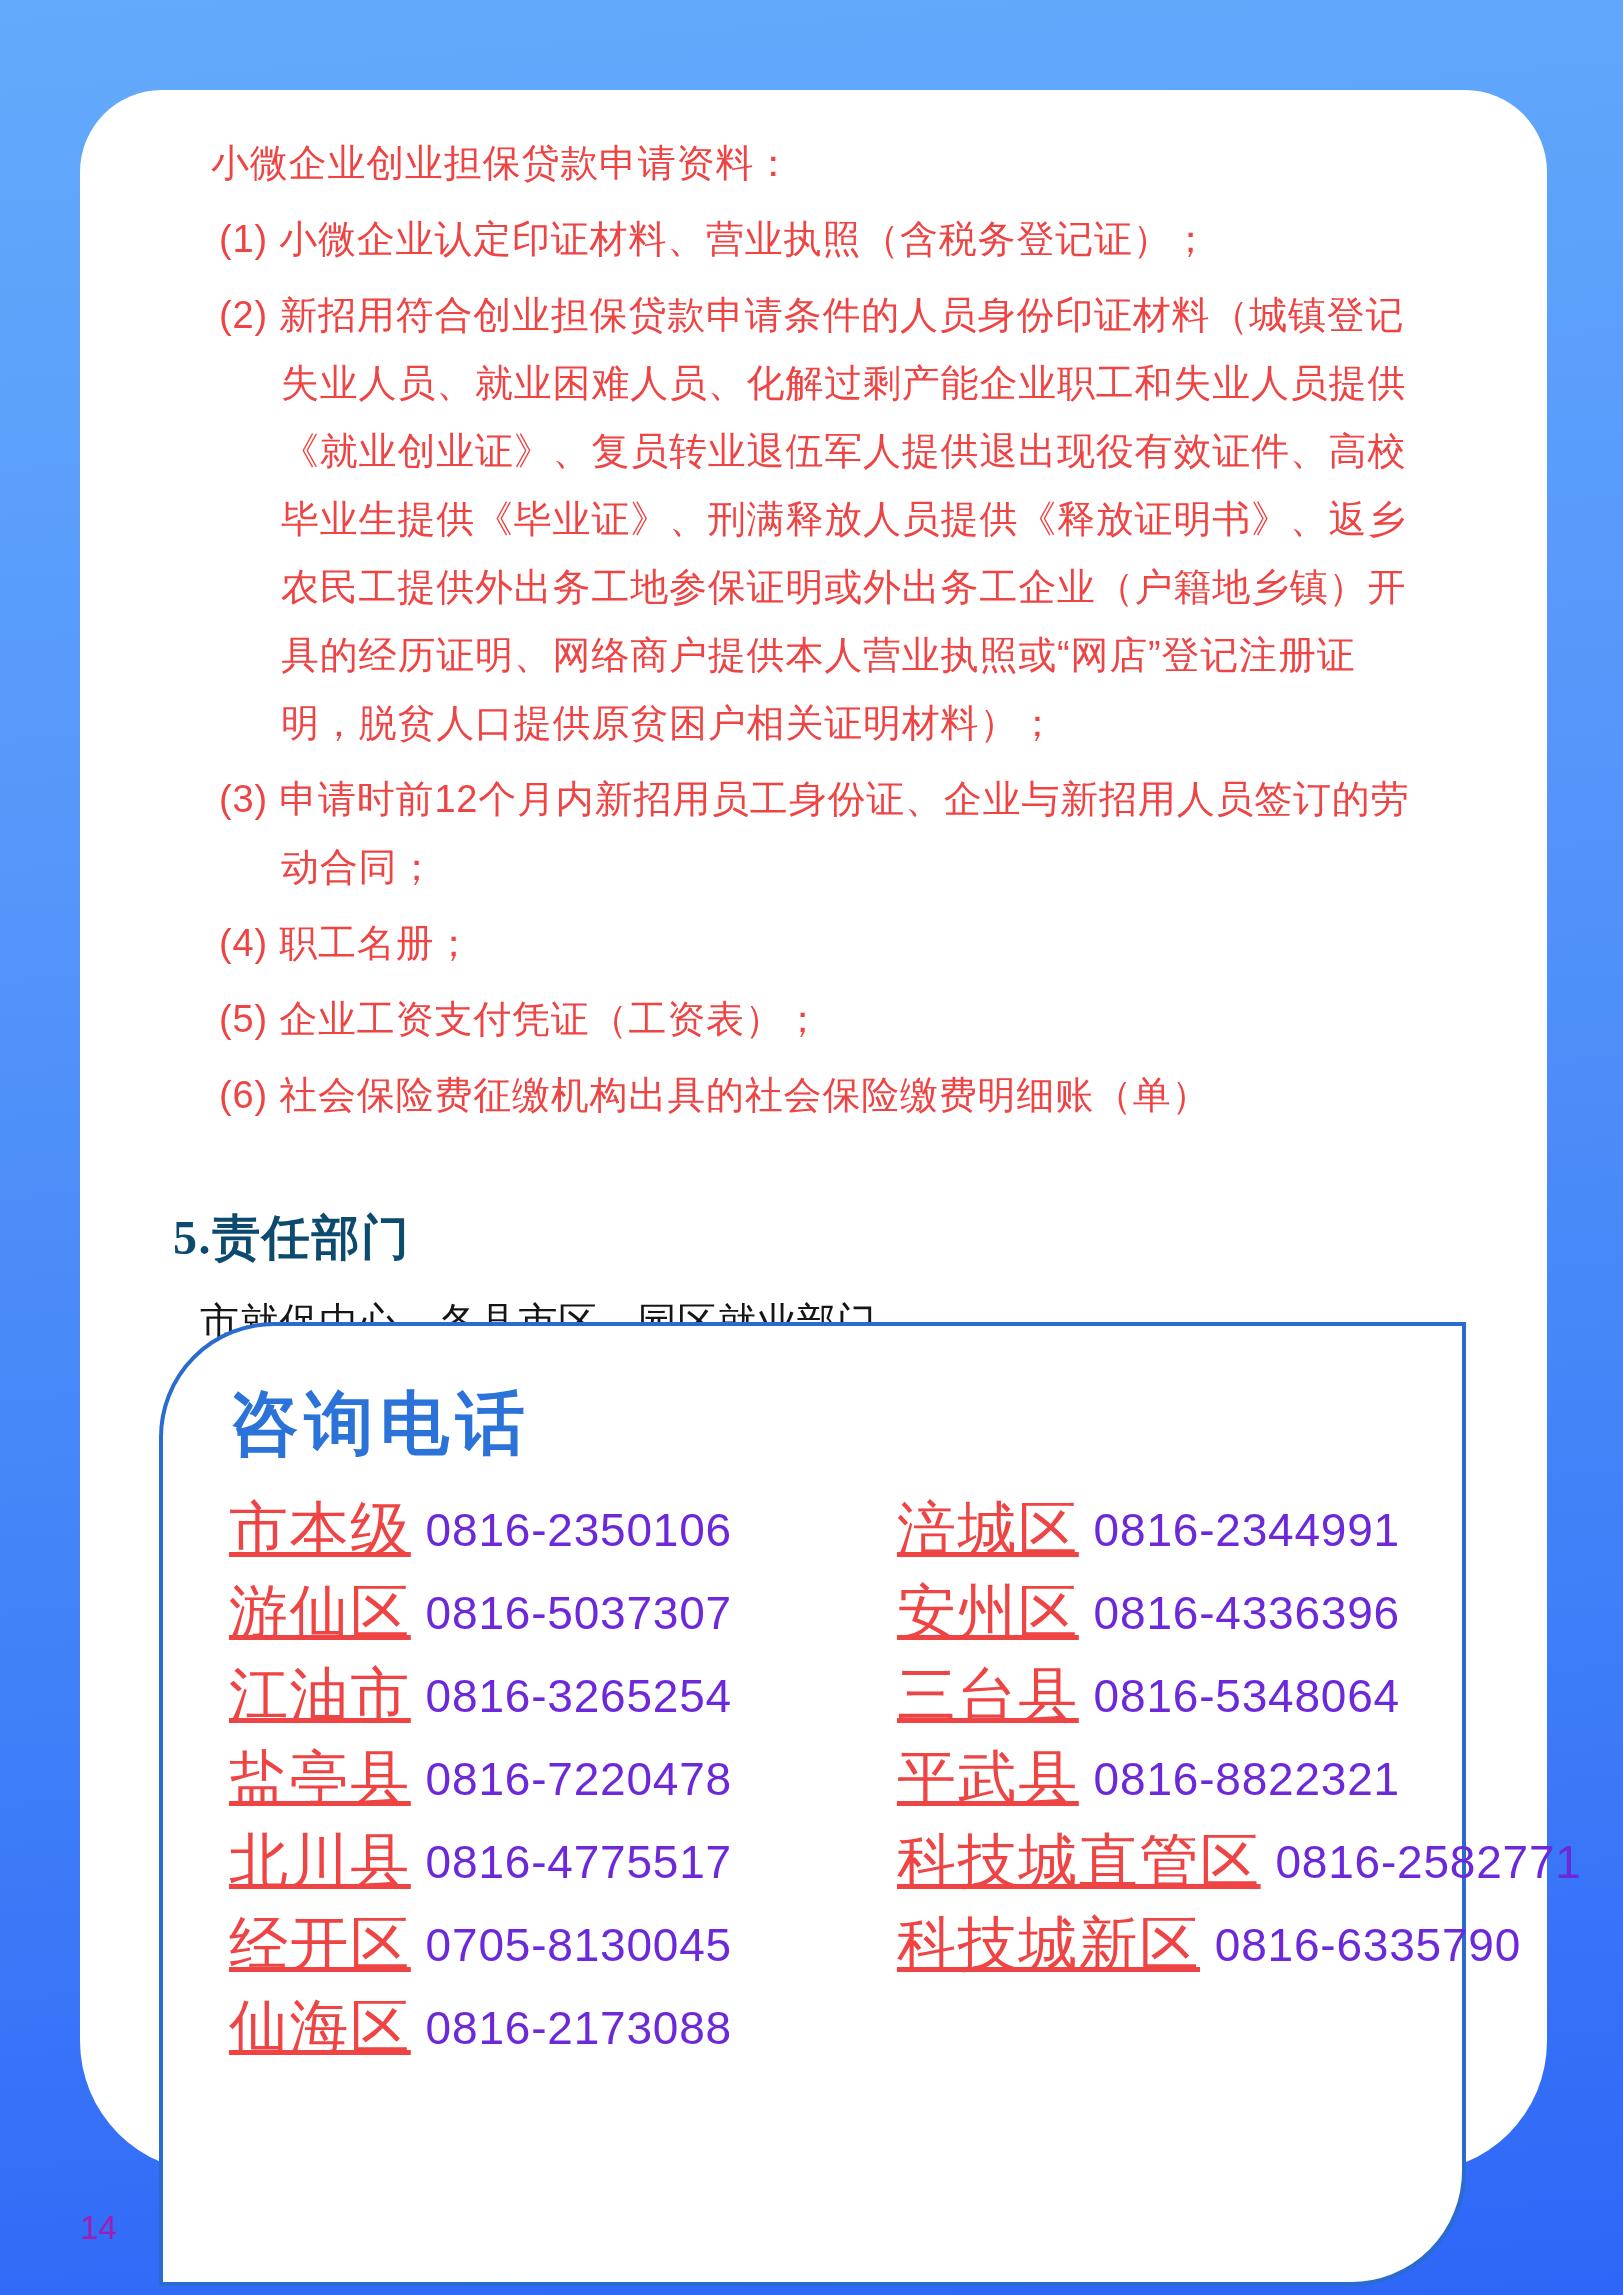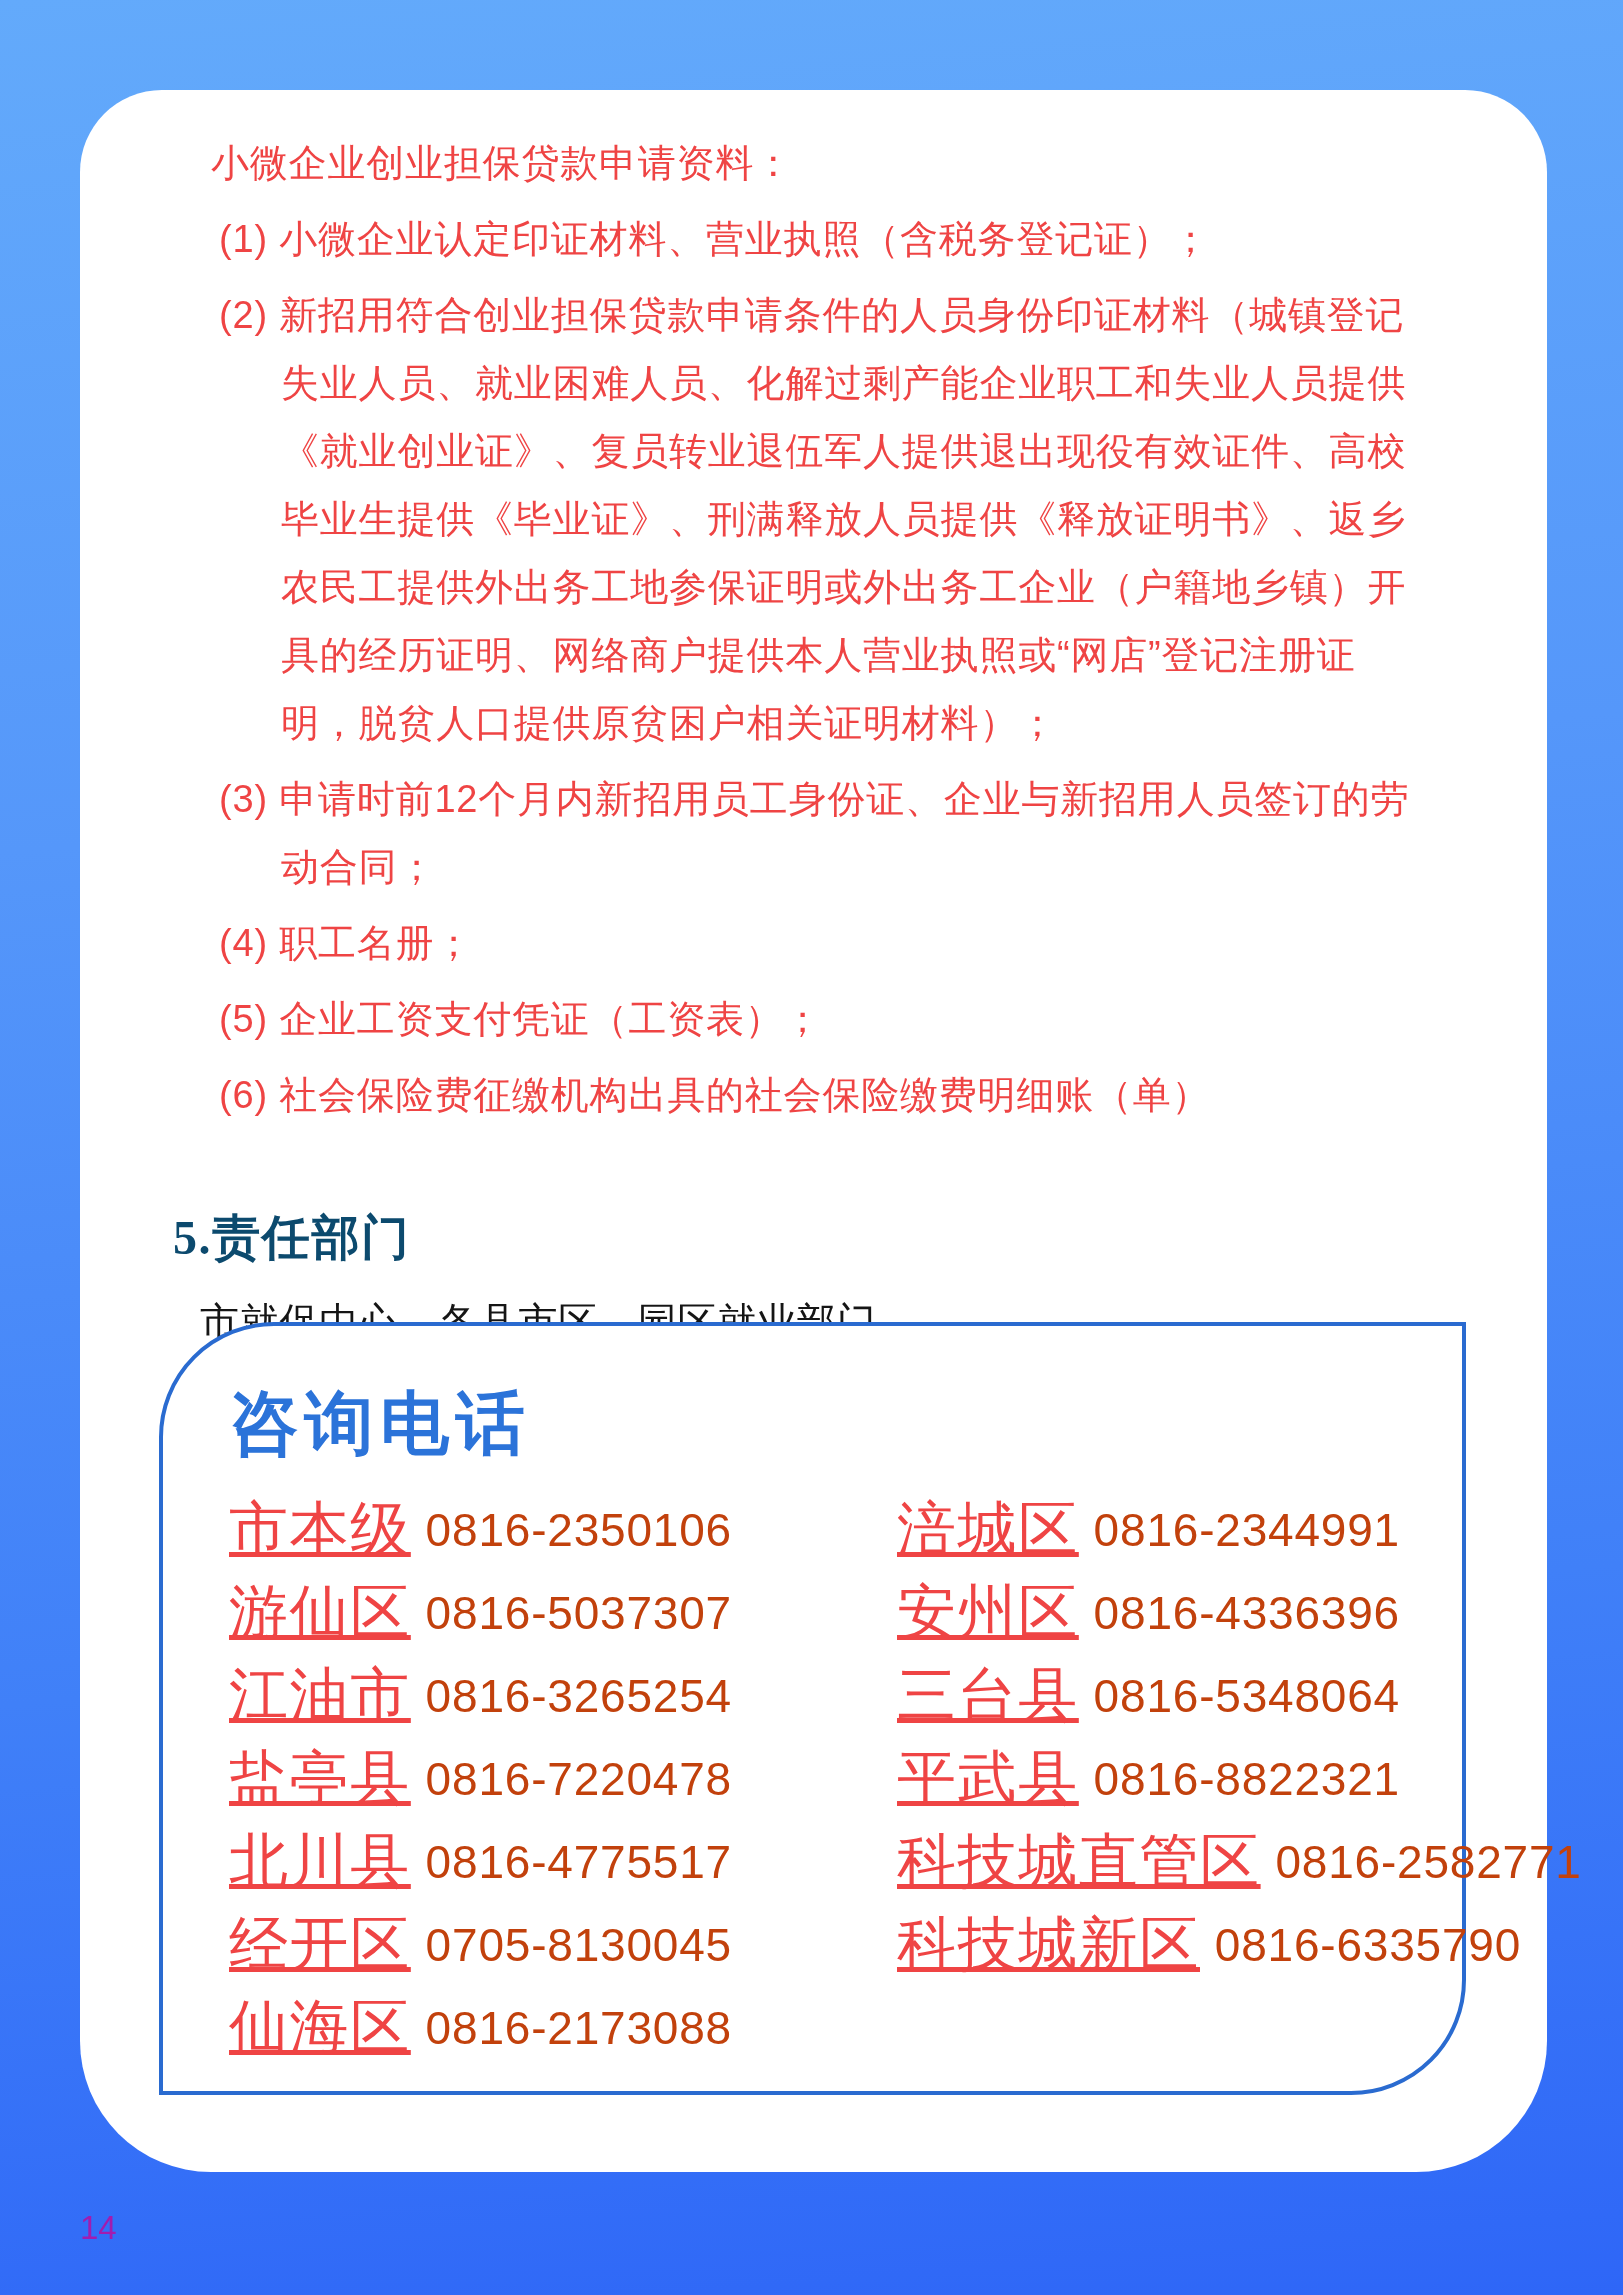--- a/index.html
+++ b/index.html
@@ -24,21 +24,21 @@
   .dept-heading{
     position:absolute;left:93px;top:1122px;
     font-family:"Liberation Serif",serif;font-weight:bold;
     font-size:48px;line-height:52px;color:#0c4a6e;letter-spacing:1.6px;
   }
   .dept-body{
     position:absolute;left:120px;top:1187px;
     font-size:39px;line-height:46px;color:#151515;letter-spacing:0.8px;margin-top:22px;
   }
   .phone-box{
-    position:absolute;left:79px;top:1232px;width:1307px;height:773px;
+    position:absolute;left:79px;top:1232px;width:1307px;height:964px;
     box-sizing:border-box;
     border:4.9px solid #2a6bd0;
     border-radius:115px 0 115px 0;
     background:#ffffff;
   }
   .phone-title{
     position:absolute;left:66px;top:59px;
     font-family:"Liberation Serif",serif;font-weight:bold;
     font-size:69px;line-height:79px;color:#2b73d9;letter-spacing:6.6px;
   }
@@ -48,21 +48,21 @@
   }
   .phone-entry{
     display:flex;align-items:center;white-space:nowrap;
   }
   .phone-entry .pname{
     font-family:"Liberation Serif",serif;
     font-size:59px;color:#ef4444;letter-spacing:1.6px;text-decoration:underline;
   }
   .phone-entry .pnum{
     font-family:"Liberation Sans",sans-serif;
-    font-size:46px;color:#c2410c;margin-left:14.8px;letter-spacing:0.8px;
+    font-size:46px;color:#6d28d9;margin-left:14.8px;letter-spacing:0.8px;
   }
   .page-num{
     position:absolute;left:80px;top:2209px;
     font-size:33px;line-height:38px;color:#a21caf;
   }
 </style>
 </head>
 <body>
 
 <div class="card">

